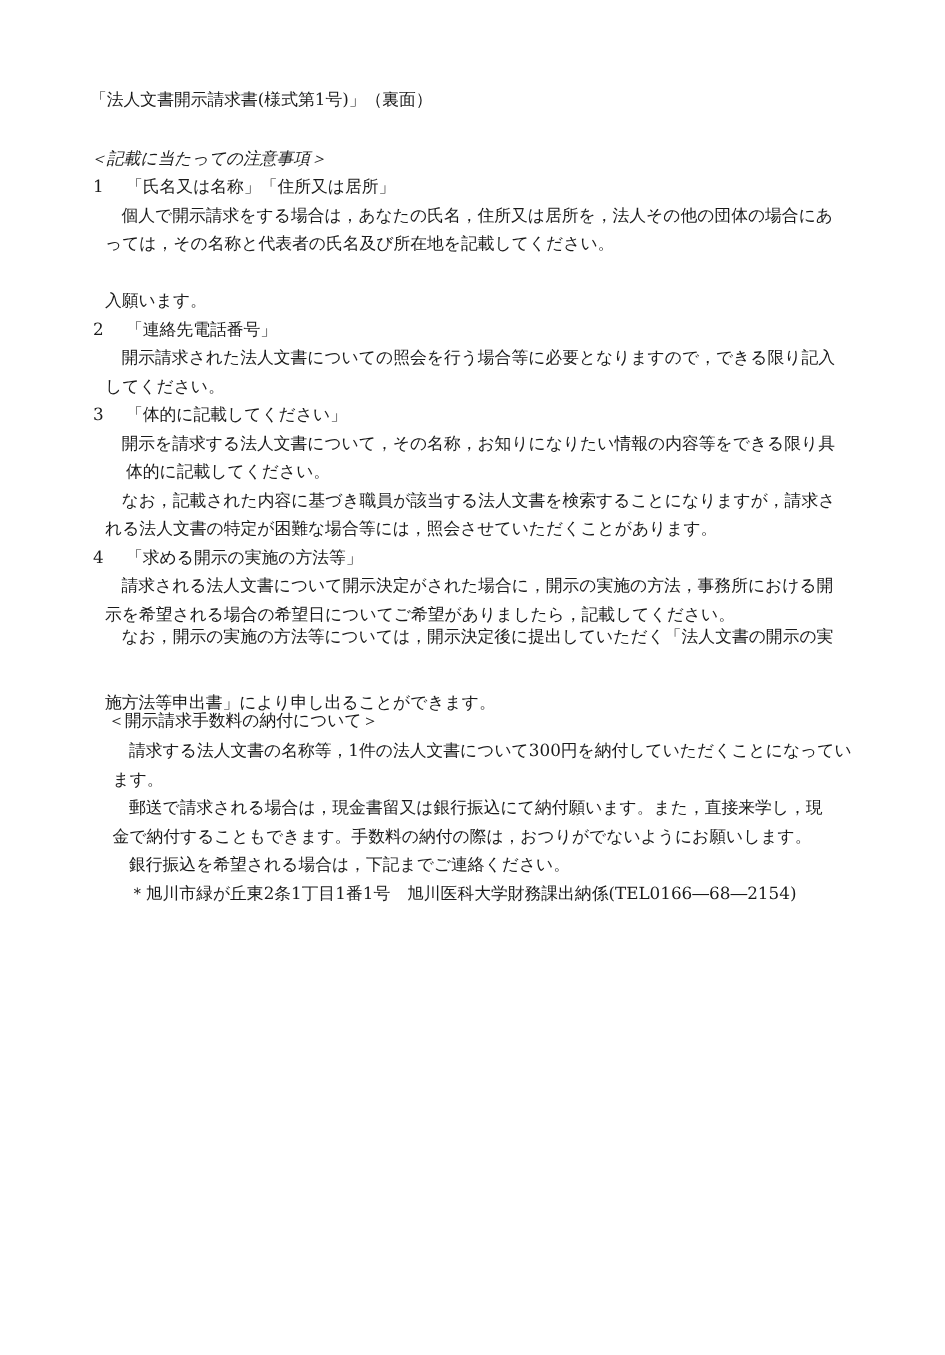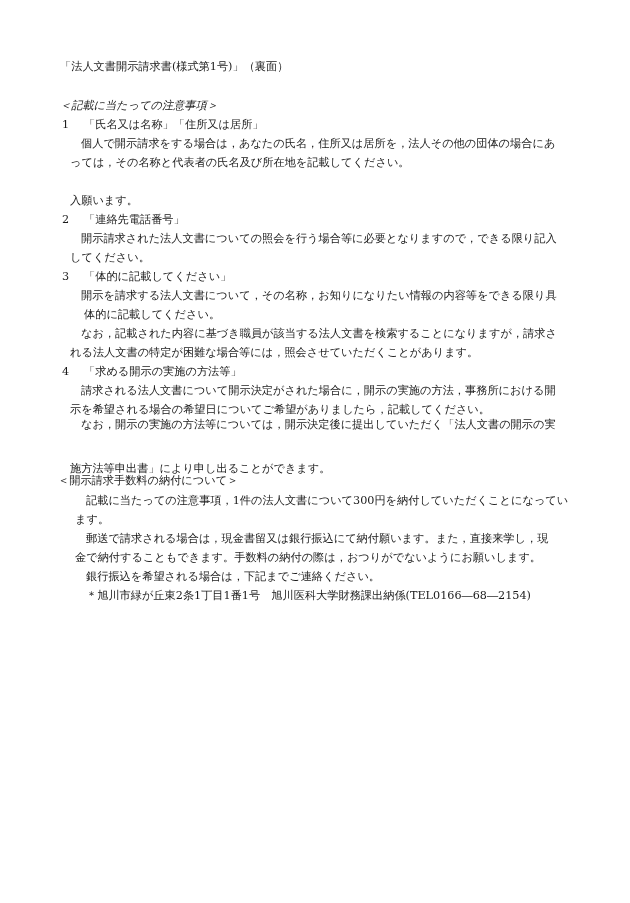--- a/index.html
+++ b/index.html
@@ -56,21 +56,21 @@
   <div class="line" style="left:81px;top:327px;">なお，記載された内容に基づき職員が該当する法人文書を検索することになりますが，請求さ</div>
   <div class="line" style="left:70px;top:346px;">れる法人文書の特定が困難な場合等には，照会させていただくことがあります。</div>
 
   <div class="line" style="left:62px;top:365px;">4</div>
   <div class="line" style="left:84px;top:365px;">「求める開示の実施の方法等」</div>
   <div class="line" style="left:81px;top:384px;">請求される法人文書について開示決定がされた場合に，開示の実施の方法，事務所における開</div>
   <div class="line" style="left:70px;top:403px;">示を希望される場合の希望日についてご希望がありましたら，記載してください。</div>
   <div class="line" style="left:81px;top:418px;">なお，開示の実施の方法等については，開示決定後に提出していただく「法人文書の開示の実</div>
   <div class="line" style="left:70px;top:462px;">施方法等申出書」により申し出ることができます。</div>
 
-  <div class="line" style="left:58px;top:474px;">＜開示請求手数料の納付について＞</div>
-  <div class="line" style="left:86px;top:494px;">記載に当たっての注意事項，1件の法人文書について300円を納付していただくことになってい</div>
+  <div class="line" style="left:72px;top:474px;font-family:Liberation Serif, serif;">＜開示請求手数料の納付について＞</div>
+  <div class="line" style="left:86px;top:494px;">請求する法人文書の名称等，1件の法人文書について300円を納付していただくことになってい</div>
   <div class="line" style="left:75px;top:513px;">ます。</div>
   <div class="line" style="left:86px;top:532px;">郵送で請求される場合は，現金書留又は銀行振込にて納付願います。また，直接来学し，現</div>
   <div class="line" style="left:75px;top:551px;">金で納付することもできます。手数料の納付の際は，おつりがでないようにお願いします。</div>
   <div class="line" style="left:86px;top:570px;">銀行振込を希望される場合は，下記までご連絡ください。</div>
   <div class="line" style="left:86px;top:589px;">＊旭川市緑が丘東2条1丁目1番1号　旭川医科大学財務課出納係(TEL0166―68―2154)</div>
 
 </div>
 
 </body></html>

